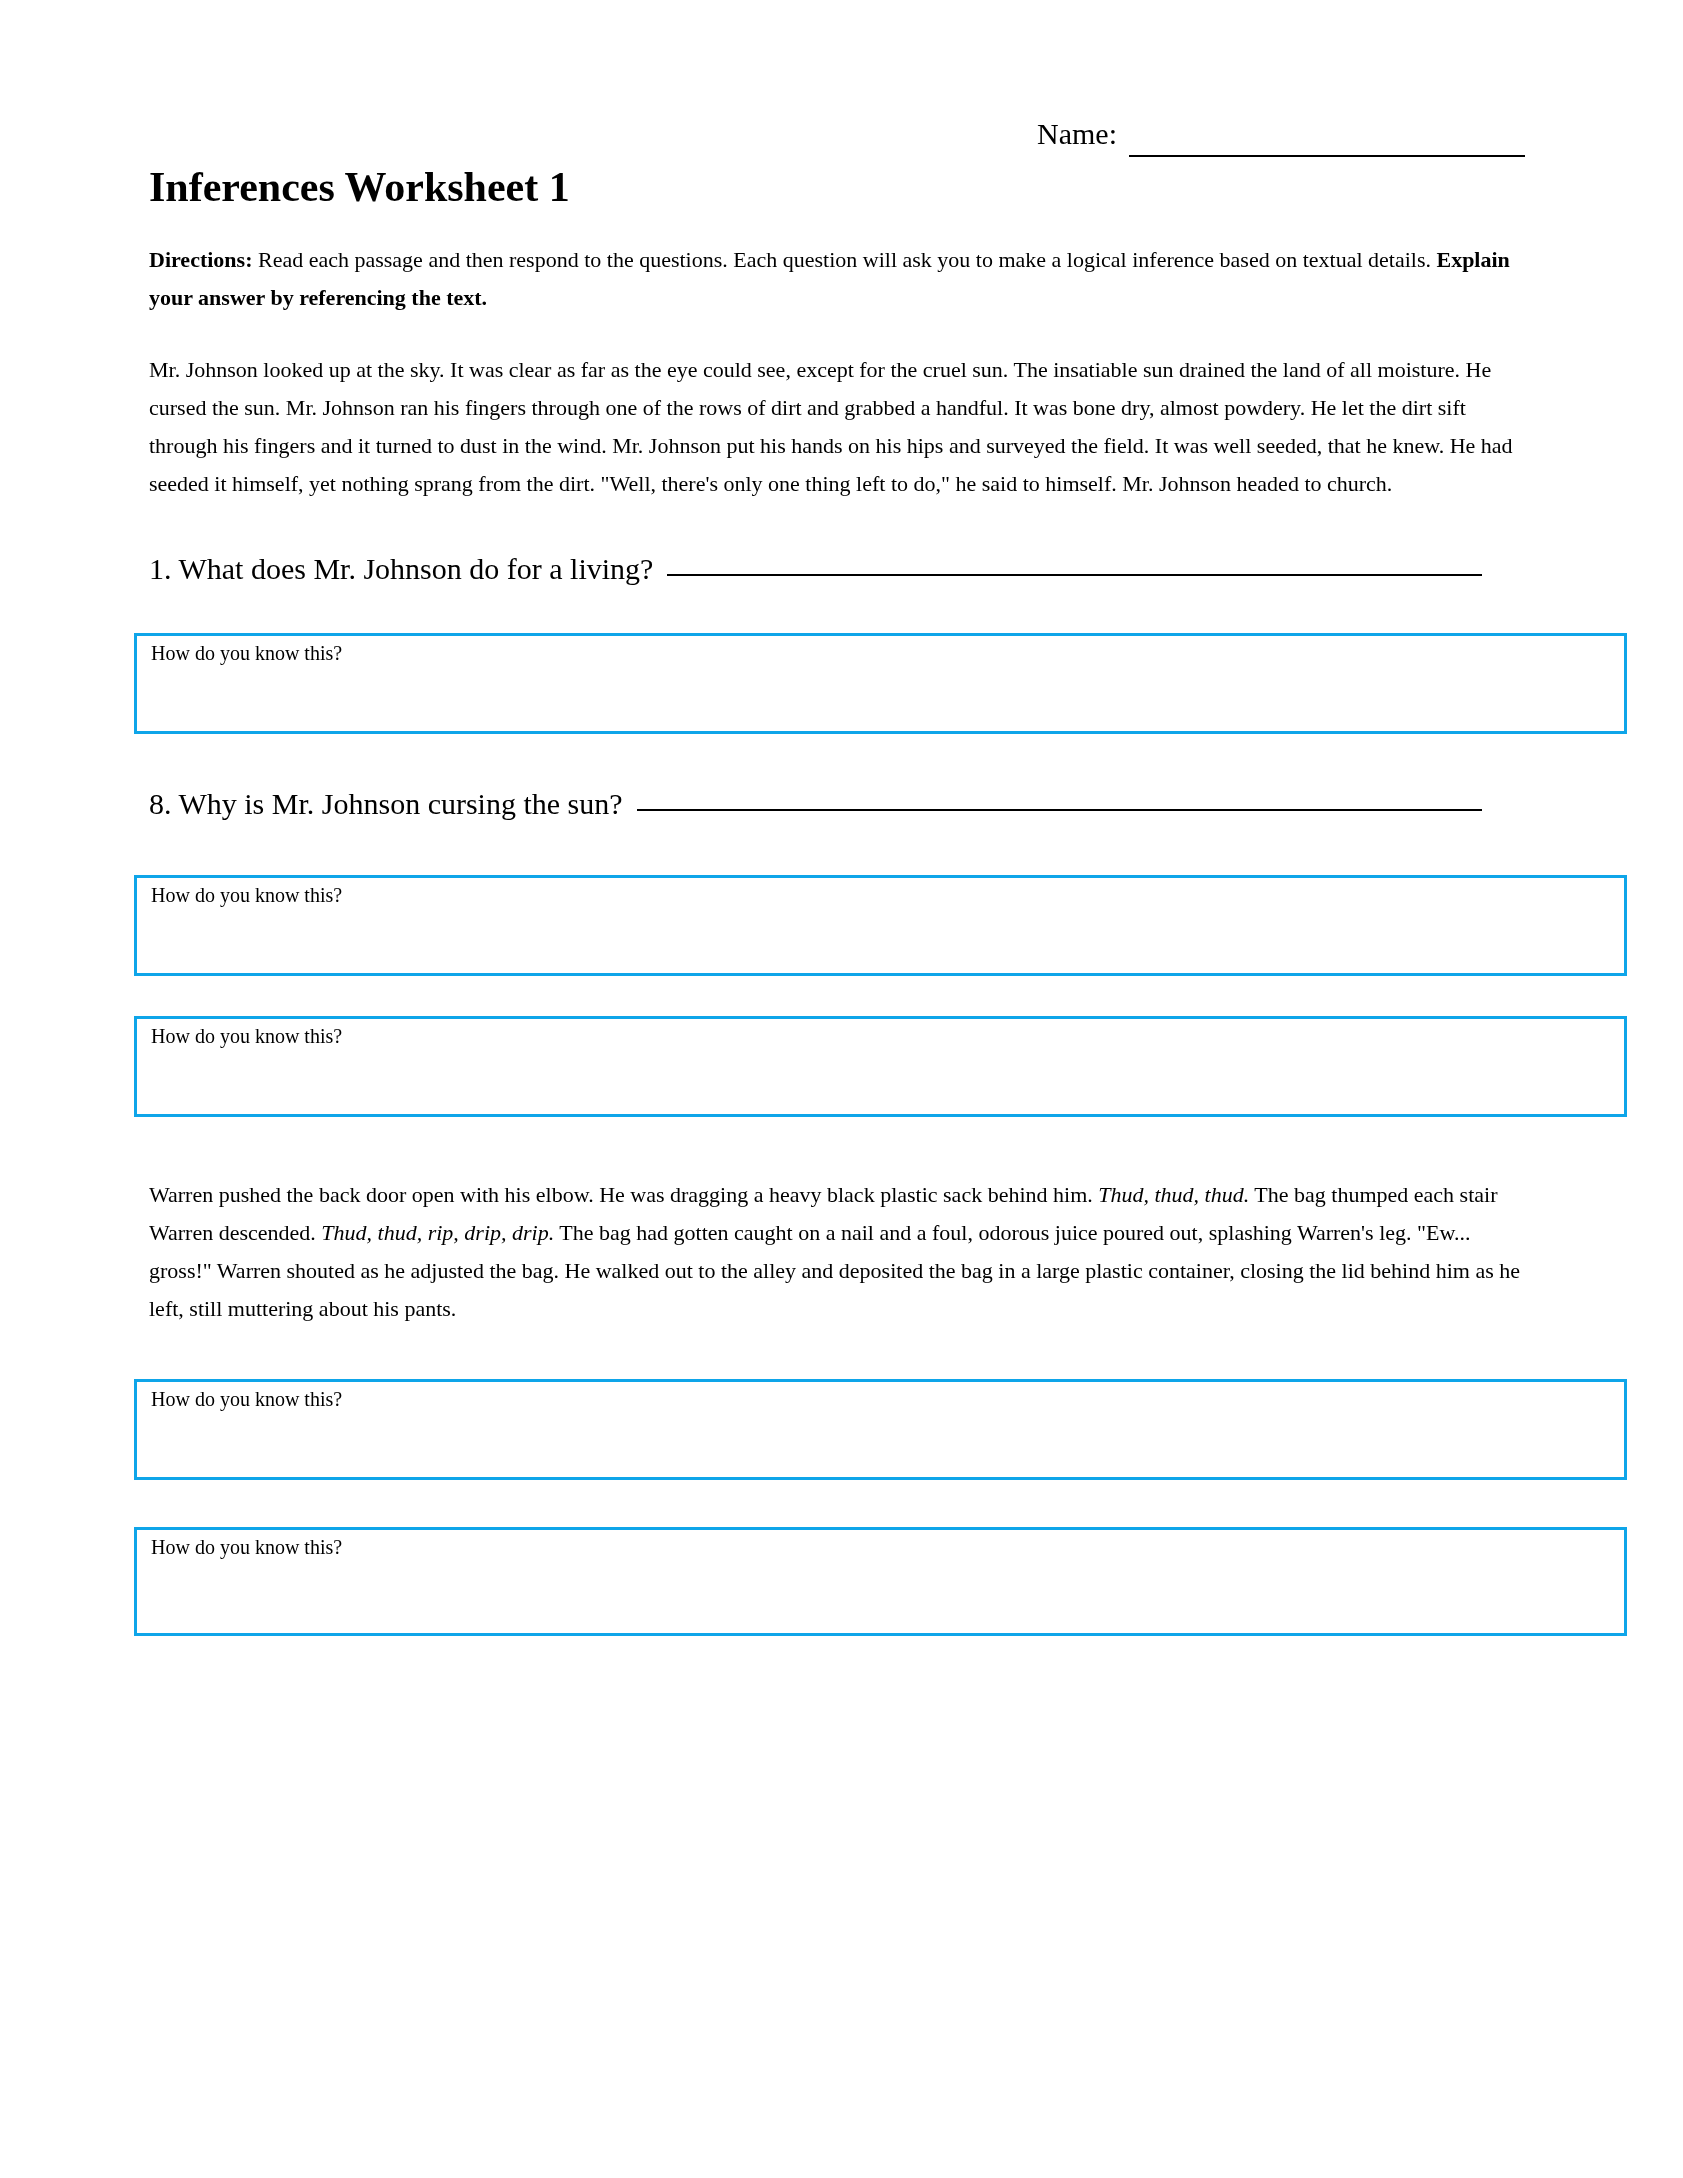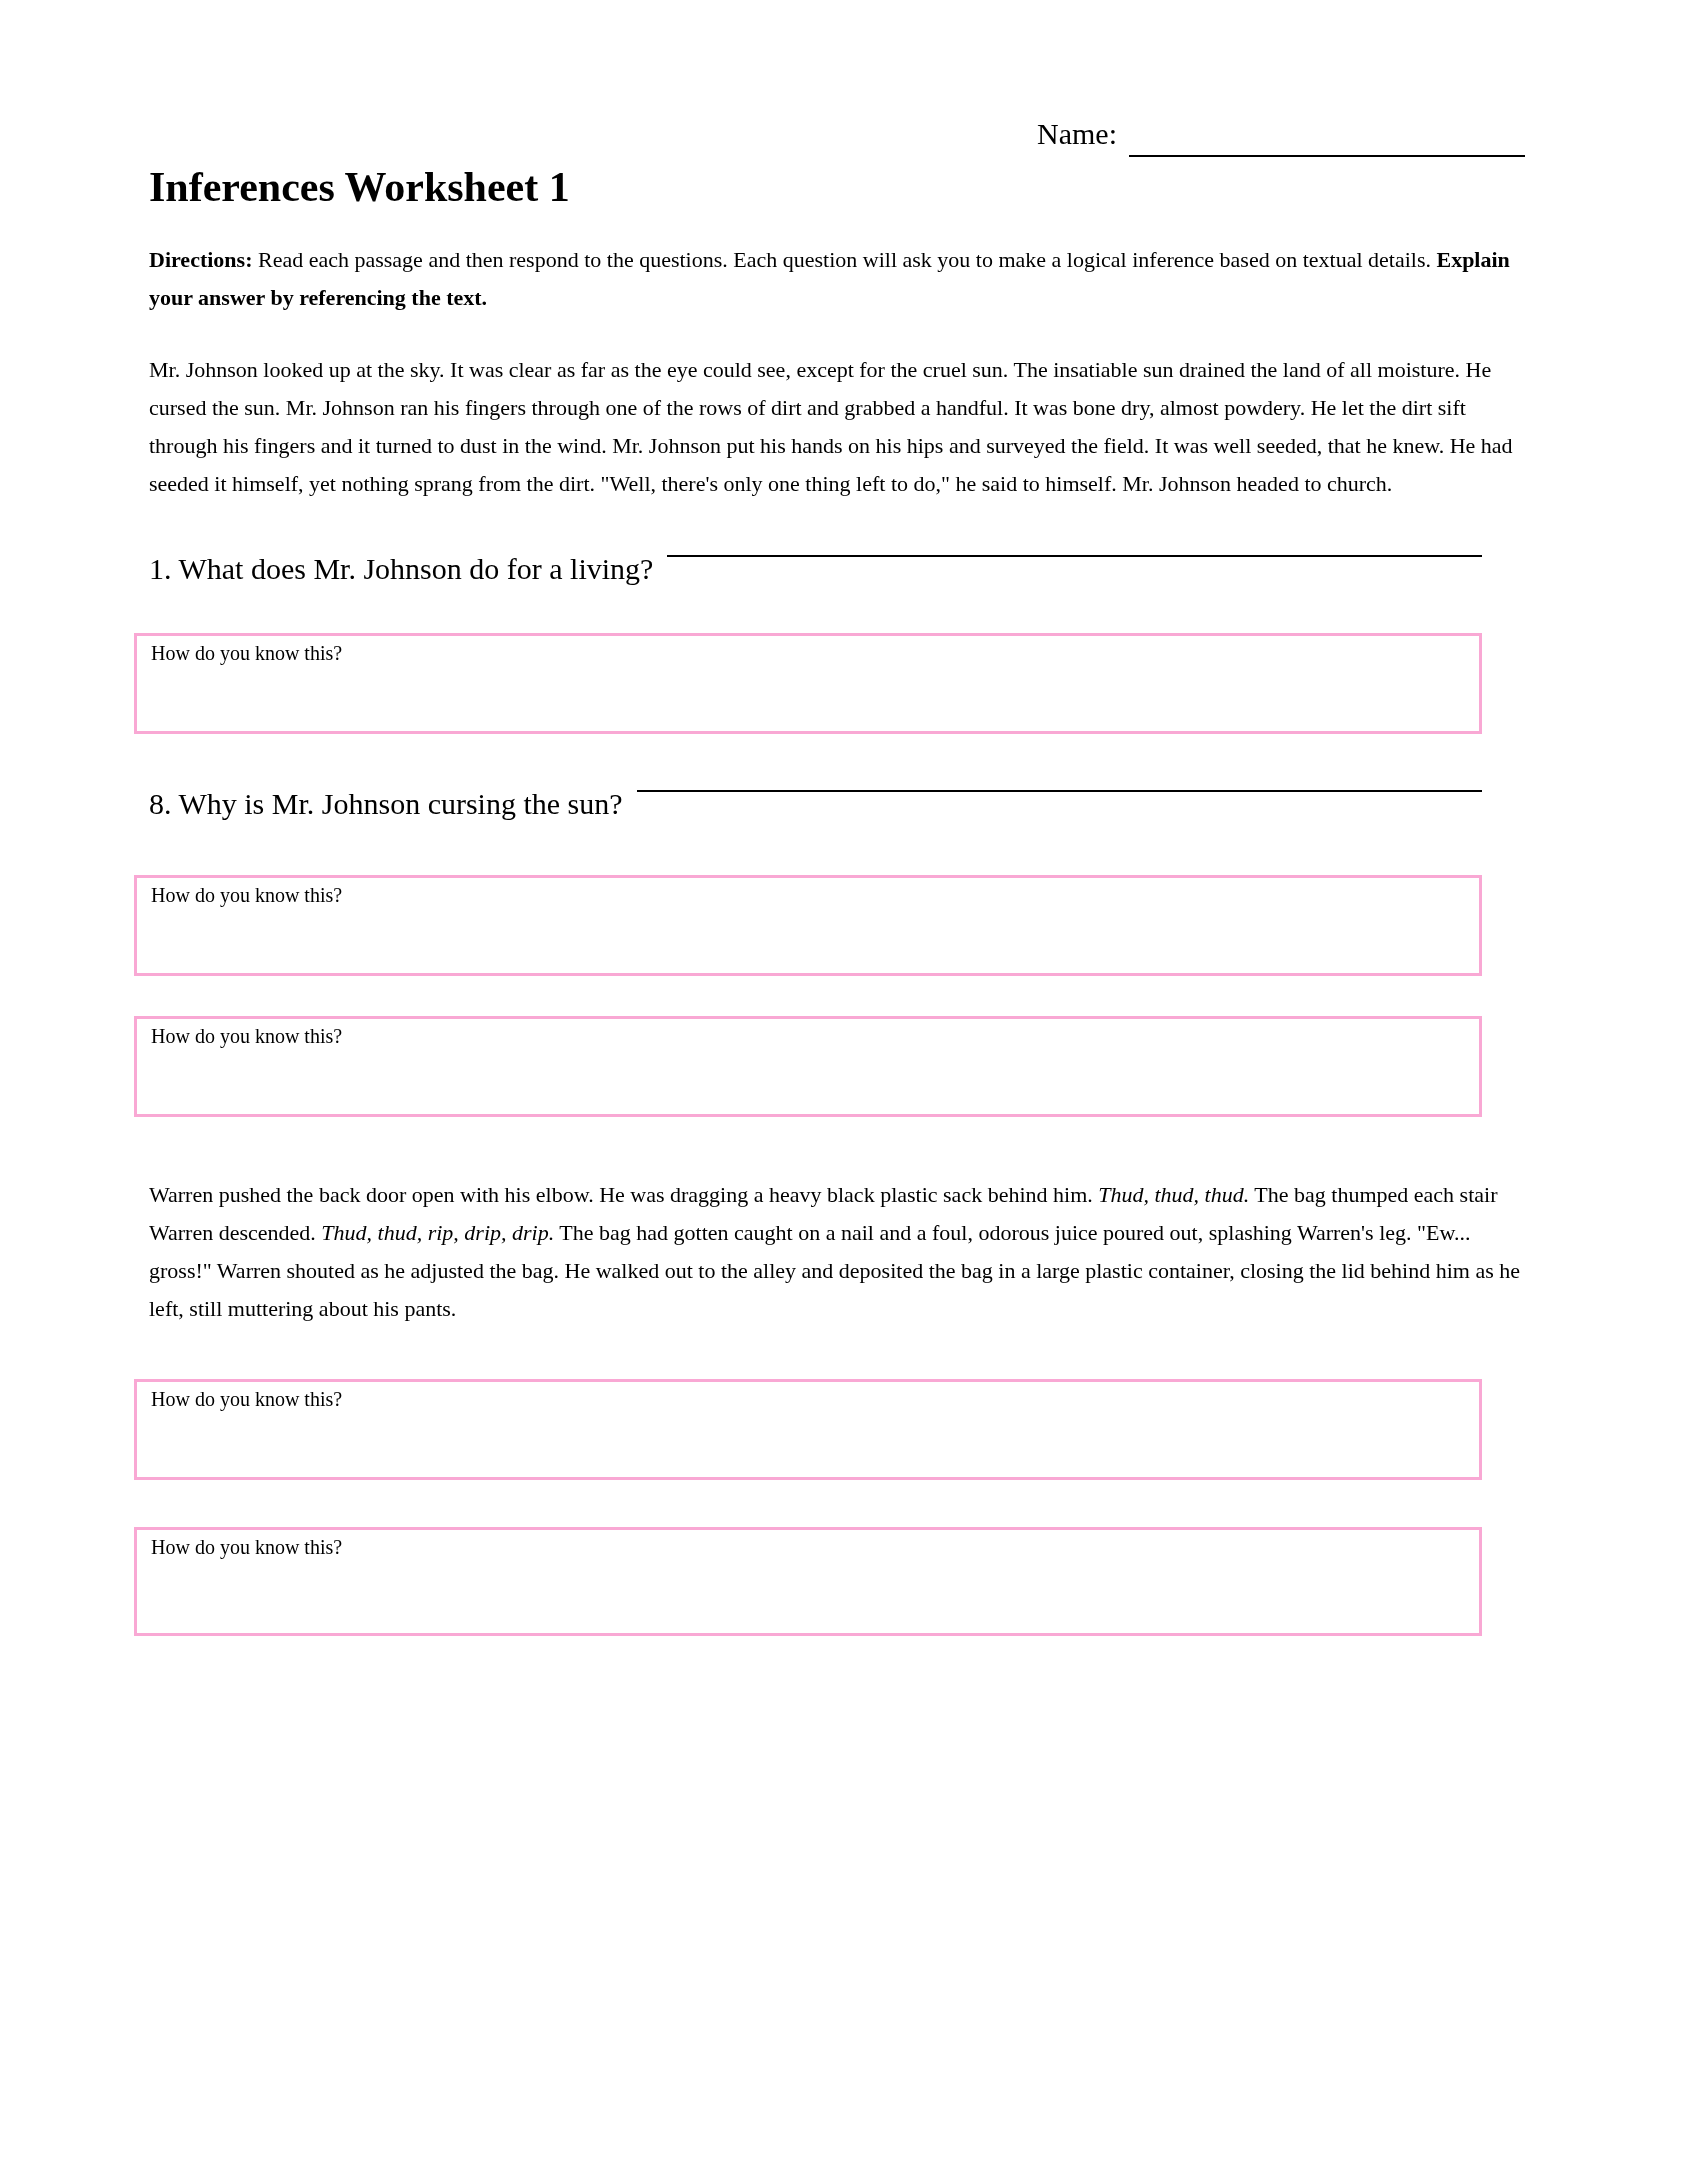--- a/index.html
+++ b/index.html
@@ -42,41 +42,41 @@
     width: 1371px;
     font-size: 22px;
     line-height: 38px;
     text-align: left;
   }
   .seg-bold   { font-weight: bold; }
   .seg-italic { font-style: italic; }
   .seg-normal { font-style: normal; font-weight: normal; }
   .question-row {
     display: flex;
-    align-items: flex-start;
+    align-items: center;
     margin-left: 149px;
     width: 1333px;
     font-size: 30px;
     line-height: 40px;
     white-space: nowrap;
   }
   .fill-line {
     flex: 1;
     border-bottom: 2px solid #000;
     position: relative;
     top: 6px;
     margin-left: 14px;
     min-width: 40px;
   }
   .answer-box {
     box-sizing: border-box;
     margin-left: 134px;
-    width: 1348px;
+    width: 1493px;
     height: 101px;
-    border: 3px solid #f9a8d4;
+    border: 3px solid #0ea5e9;
     padding: 5px 14px;
     background: #ffffff;
   }
   .answer-box.tall { height: 109px; }
   .box-label {
     font-size: 20px;
     line-height: 24px;
   }
 </style>
 </head>

